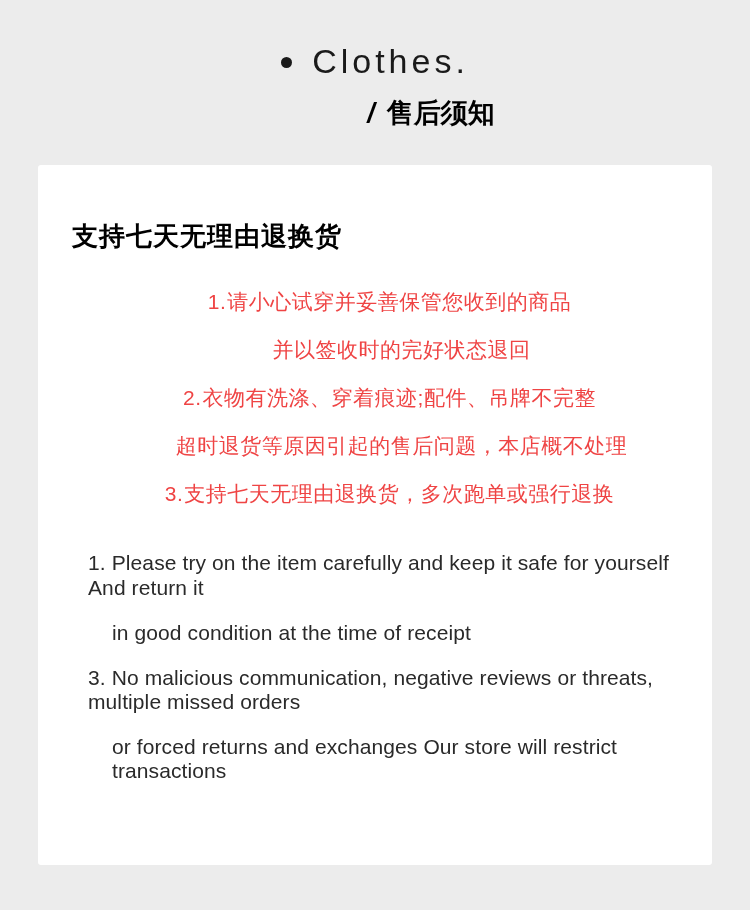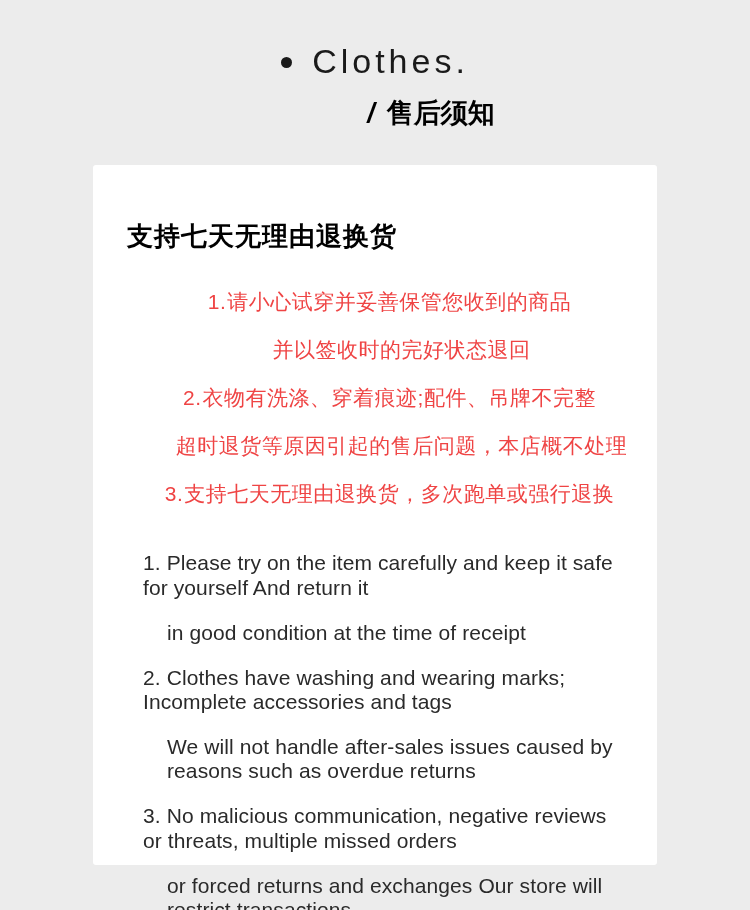--- a/index.html
+++ b/index.html
@@ -17,21 +17,21 @@
     font-size:34px;letter-spacing:4px;font-weight:400;color:#1a1a1a;
     font-family:"Liberation Sans","DejaVu Sans",sans-serif;
   }
   .subtitle-row{
     margin-top:14px;
     font-size:27px;font-weight:700;color:#000;
     transform:translateX(56px);
   }
   .slash{font-style:italic;font-weight:700;margin-right:12px;}
   .card{
-    width:564px;height:700px;box-sizing:border-box;
+    width:674px;height:700px;box-sizing:border-box;
     margin:34px auto 0 auto;
     background:#ffffff;border-radius:3px;
     padding:46px 28px 40px 32px;
   }
   .policy-title{
     margin:8px 0 36px 2px;
     font-size:26px;font-weight:700;color:#000;letter-spacing:1px;
   }
   .cn-list{margin-left:25px;}
   .cn-line{
@@ -86,24 +86,20 @@
 
     </div>
 
     <div class="en-list">
 
       <div class="en-item">
         <div class="en-line"><span class="num">1.</span><span>Please try on the item carefully and keep it safe for yourself And return it</span></div>
         <div class="en-line en-cont">in good condition at the time of receipt</div>
       </div>
 
-      <div class="en-item">
-        <div class="en-line"><span class="num">2.</span><span>Clothes have washing and wearing marks; Incomplete accessories and tags</span></div>
-        <div class="en-line en-cont">We will not handle after-sales issues caused by reasons such as overdue returns</div>
-      </div>
 
       <div class="en-item">
         <div class="en-line"><span class="num">3.</span><span>No malicious communication, negative reviews or threats, multiple missed orders</span></div>
         <div class="en-line en-cont">or forced returns and exchanges Our store will restrict transactions</div>
       </div>
 
     </div>
   </section>
 
 </div>

